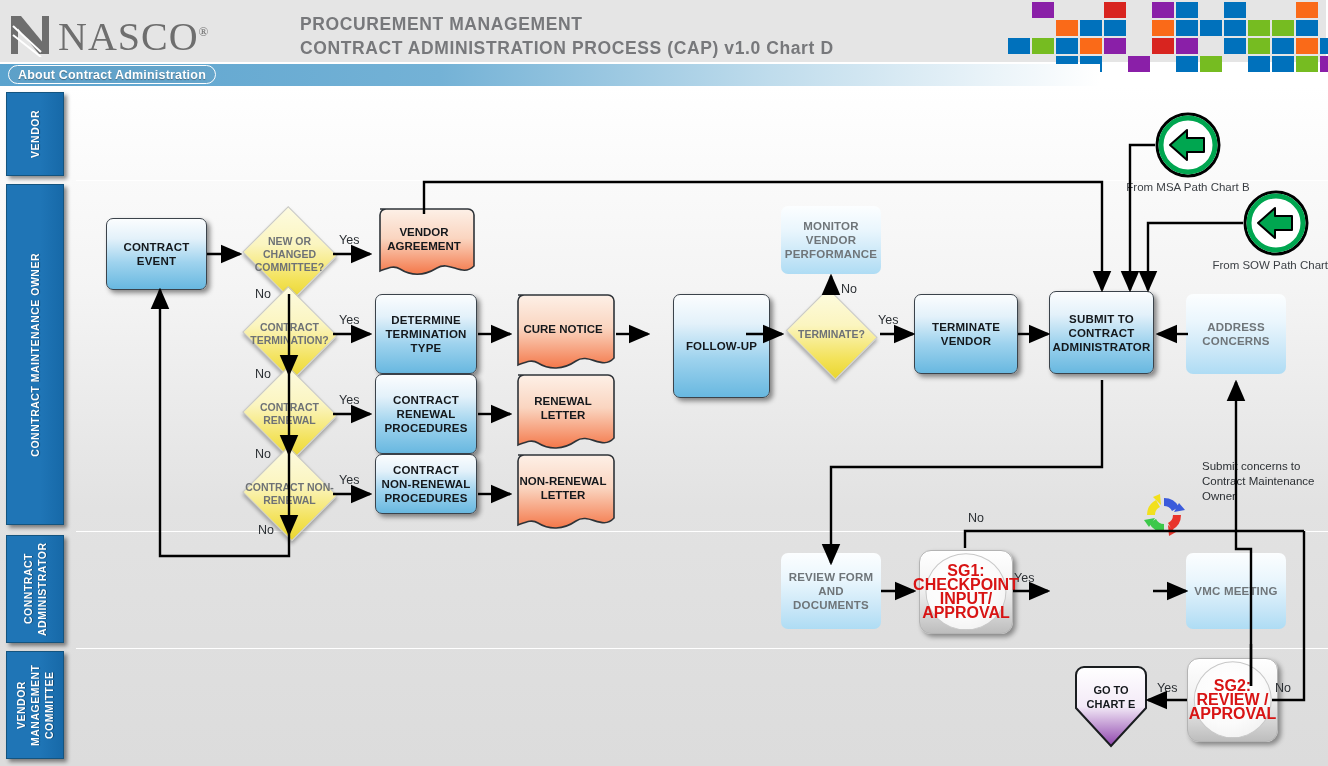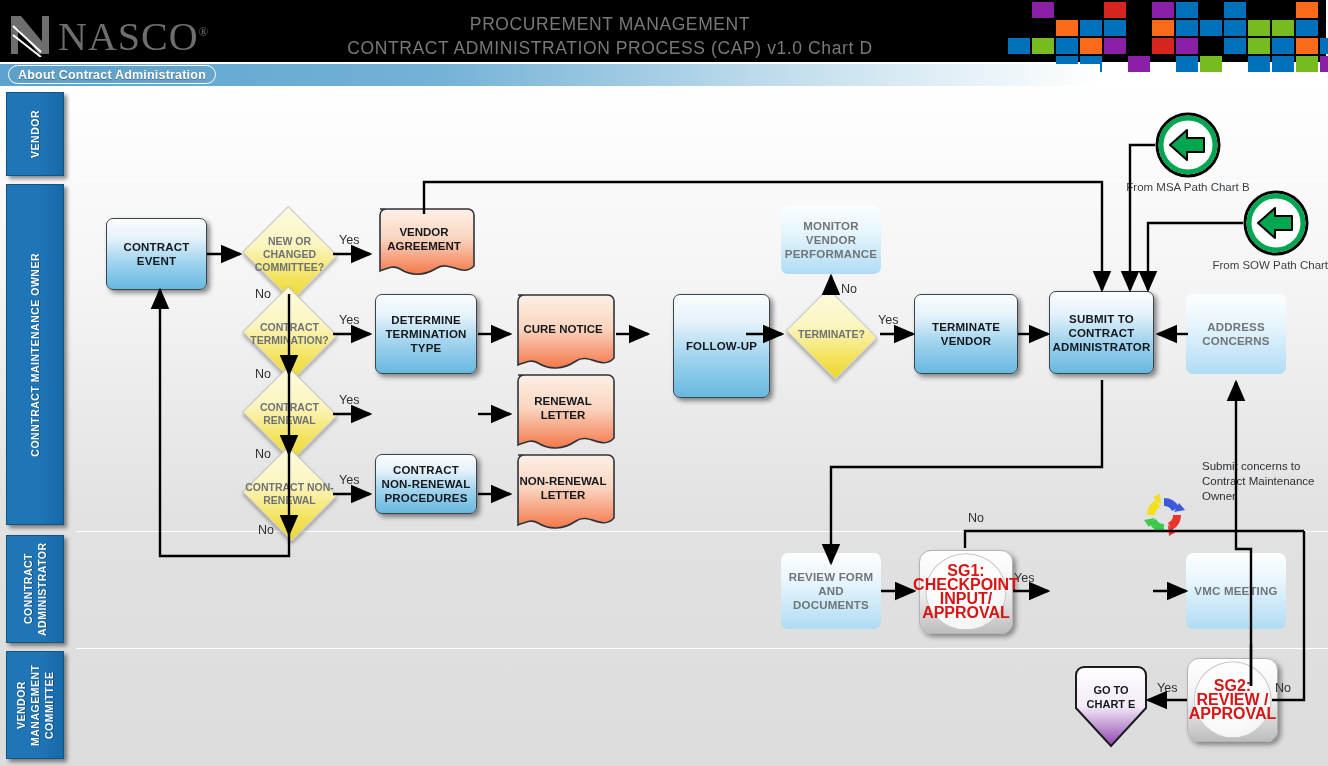--- a/index.html
+++ b/index.html
@@ -5,34 +5,34 @@
   * { box-sizing: border-box; margin: 0; padding: 0; }
   html, body {
     width: 1328px; height: 766px;
     font-family: "Liberation Sans", sans-serif;
     background: #ffffff;
     overflow: hidden;
   }
   #root { position: relative; width: 1328px; height: 766px; }
 
   
-  .header { position: absolute; left: 0; top: 0; width: 1326px; height: 62px; background: #000000; }
+  .header { position: absolute; left: 0; top: 0; width: 1326px; height: 62px; background: #e5e5e5; }
   .logo-wrap { position: absolute; left: 8px; top: 10px; display: flex; align-items: center; }
   .logo-mark { width: 44px; height: 44px; }
   .logo-text {
     font-family: "Liberation Serif", serif;
     font-size: 40px; letter-spacing: 1px; color: #6e6e6e;
     line-height: 44px; margin-left: 6px; font-weight: 400;
   }
   .logo-reg { font-size: 13px; vertical-align: super; color: #6e6e6e; }
 
   .title-block {
     position: absolute; left: 300px; top: 12px; width: 620px;
-    text-align: center; color: #77787b;
-    font-size: 17.5px; font-weight: normal; letter-spacing: .6px; line-height: 24px;
+    color: #77787b;
+    font-size: 17.5px; font-weight: bold; letter-spacing: .6px; line-height: 24px;
   }
 
   
   .colorgrid { position: absolute; right: 0px; top: 0px; width: 318px; height: 74px; }
   .colorgrid i { position: absolute; width: 22px; height: 16px; display:block; }
 
   
   .banner {
     position: absolute; left: 0; top: 64px; width: 1100px; height: 22px;
     background: linear-gradient(to right, #5ba3ce 0%, #74b2d6 40%, #bfdcec 70%, #ffffff 100%);
@@ -363,20 +363,23 @@
 
   <div class="node soft" style="left:1186px; top:208px; width:100px; height:80px">
     <span class="lbl">ADDRESS CONCERNS</span>
   </div>
 
   <div class="node dia" style="left:240px; top:282px; width:99px; height:92px">
     <div class="dshape"></div>
     <span class="lbl">CONTRACT RENEWAL</span>
   </div>
 
+  <div class="node proc" style="left:375px; top:288px; width:102px; height:80px">
+    <span class="lbl">CONTRACT RENEWAL PROCEDURES</span>
+  </div>
 
   <div class="node docn" style="left:511px; top:288px; width:104px; height:80px">
     <svg width="104" height="80" viewBox="0 0 104 80">
       <defs>
             <linearGradient id="og3" x1="0" y1="0" x2="0" y2="1">
         <stop offset="0%" stop-color="#fdf0e7"></stop>
               <stop offset="45%" stop-color="#fad5c0"></stop>
         <stop offset="100%" stop-color="#f4784a"></stop>
             </linearGradient>
           </defs>

